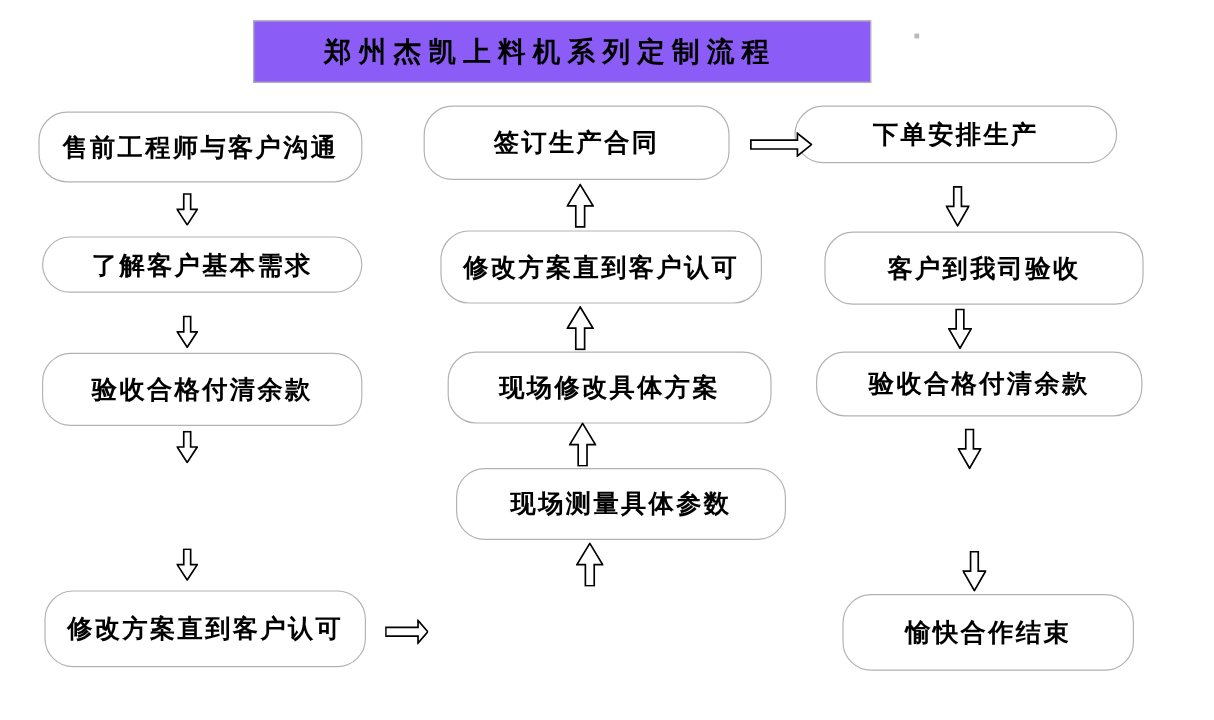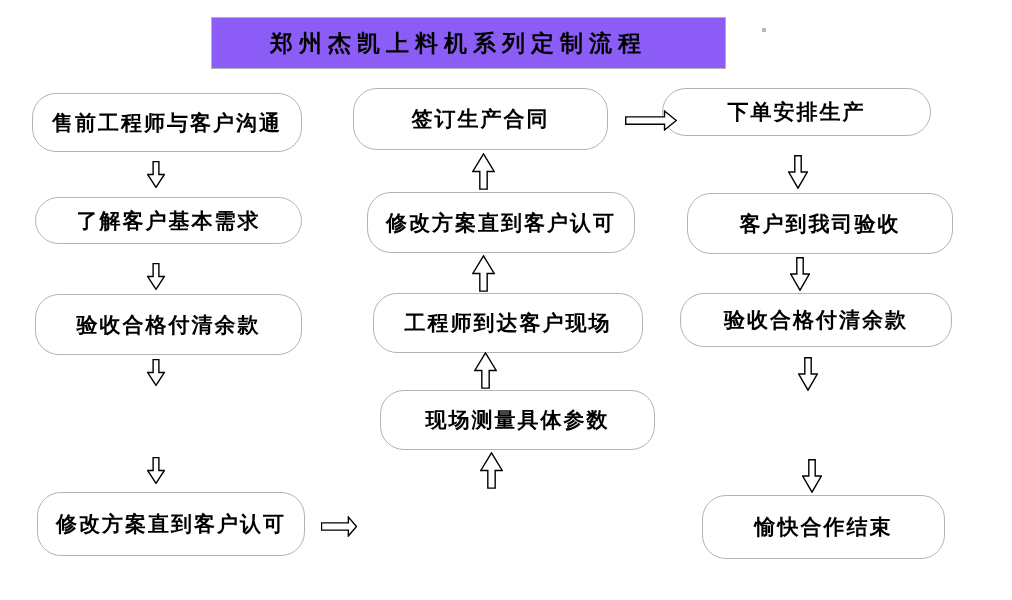--- a/index.html
+++ b/index.html
@@ -79,21 +79,21 @@
   </div>
   <div class="stray-mark"></div>
 
   <div class="node" style="left:32px;top:93px;width:270px;height:59px">售前工程师与客户沟通</div>
   <div class="node" style="left:35px;top:197px;width:267px;height:47px">了解客户基本需求</div>
   <div class="node" style="left:35px;top:294px;width:267px;height:61px">验收合格付清余款</div>
   <div class="node" style="left:37px;top:492px;width:268px;height:64px">修改方案直到客户认可</div>
 
   <div class="node" style="left:353px;top:88px;width:255px;height:62px">签订生产合同</div>
   <div class="node" style="left:367px;top:192px;width:268px;height:61px">修改方案直到客户认可</div>
-  <div class="node" style="left:373px;top:293px;width:270px;height:60px">工程师到达客户现场</div>
+  <div class="node" style="left:373px;top:293px;width:270px;height:60px">现场修改具体方案</div>
   <div class="node" style="left:380px;top:390px;width:275px;height:60px">现场测量具体参数</div>
 
   <div class="node" style="left:662px;top:88px;width:269px;height:48px">下单安排生产</div>
   <div class="node" style="left:687px;top:193px;width:266px;height:61px">客户到我司验收</div>
   <div class="node" style="left:680px;top:293px;width:272px;height:54px">验收合格付清余款</div>
   <div class="node" style="left:702px;top:495px;width:243px;height:64px">愉快合作结束</div>
 
   <svg class="arrow" style="left:147px;top:161px" width="18" height="27" viewBox="0 0 20 30" preserveAspectRatio="none">
     <polygon points="6.8,0.7 13.2,0.7 13.2,15 19.3,15 10,29.3 0.7,15 6.8,15"></polygon>
     </svg>

